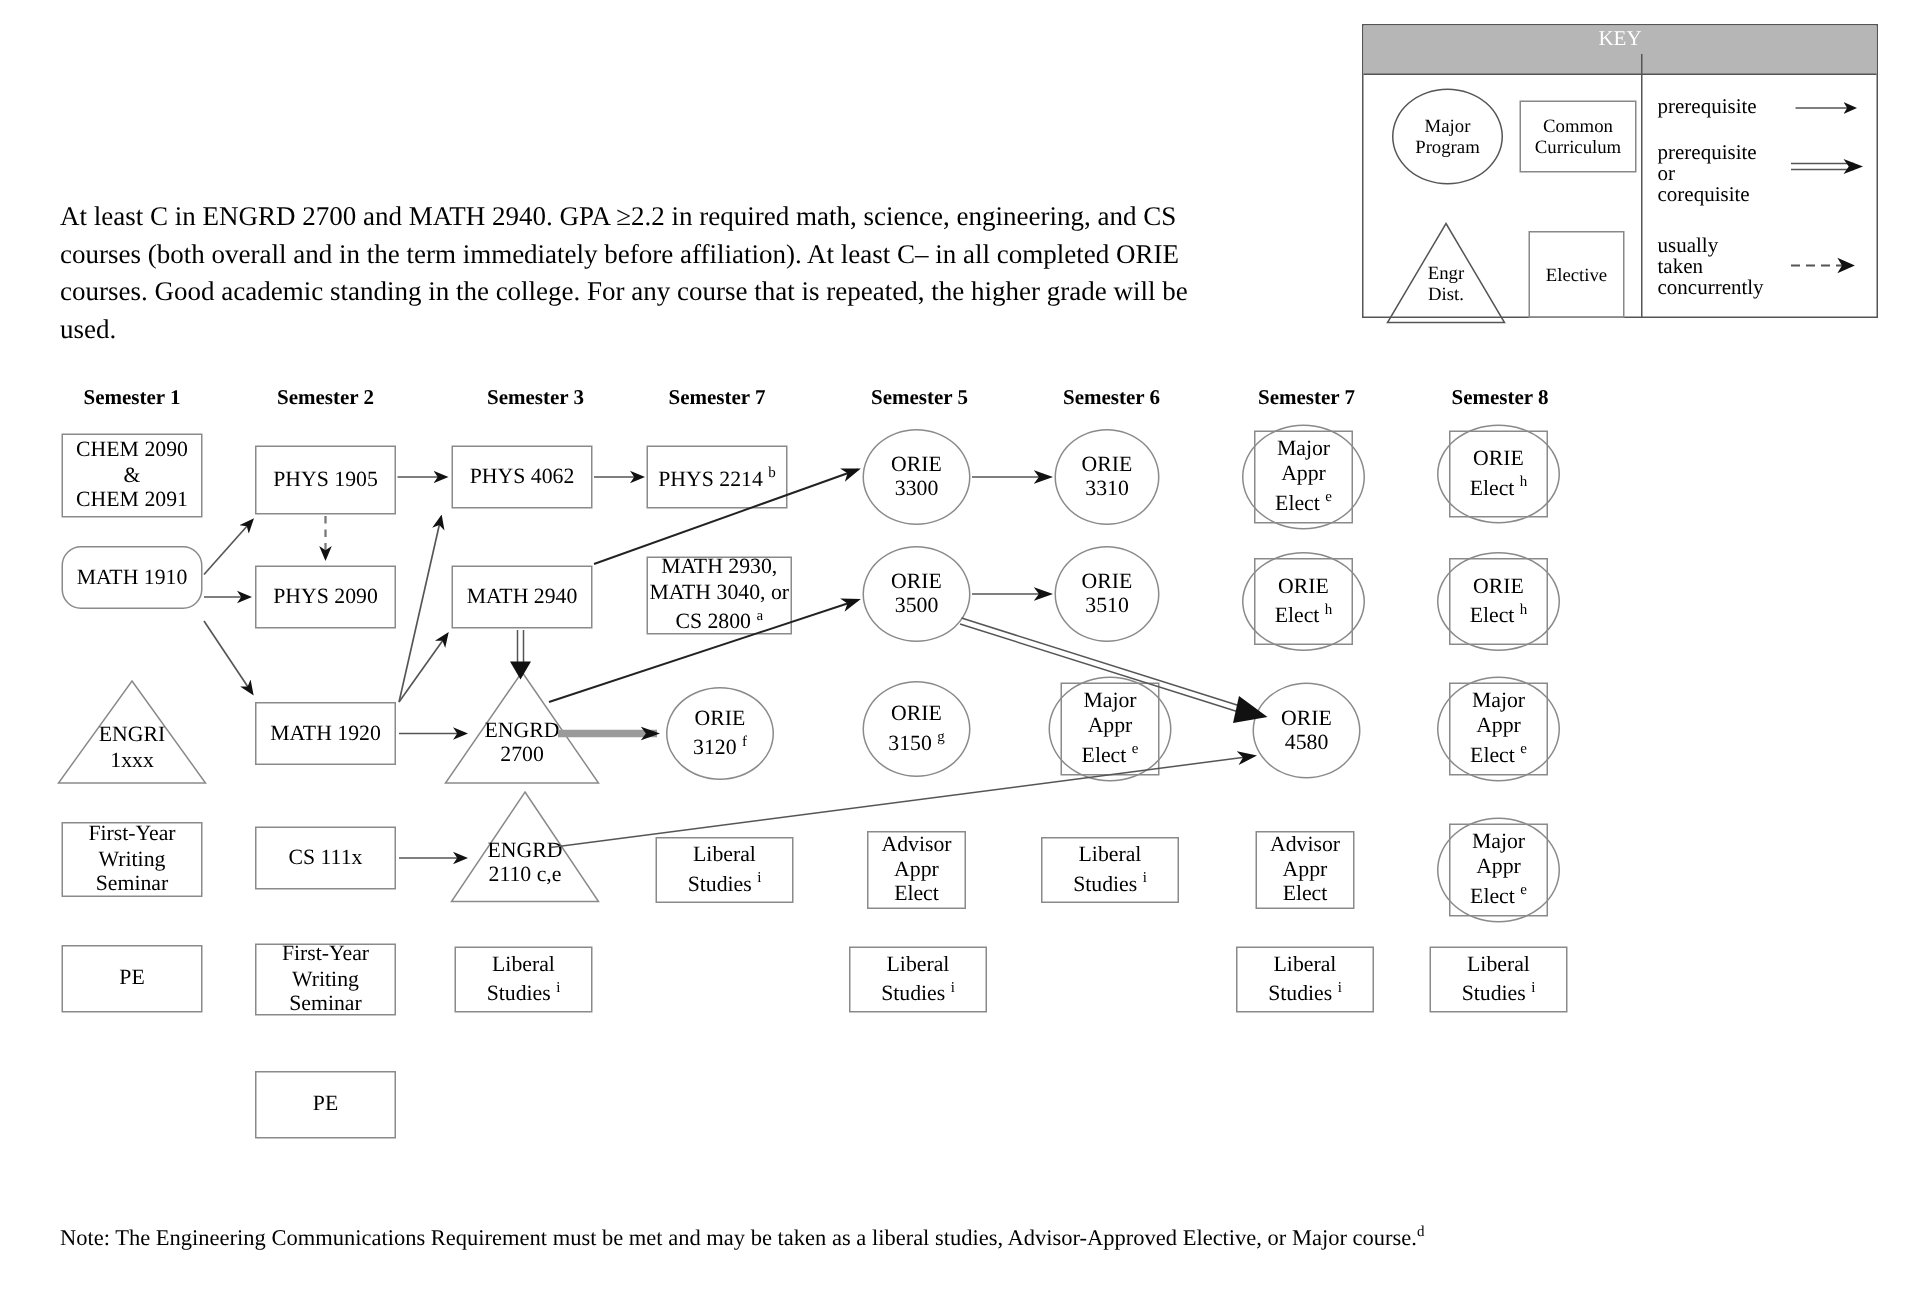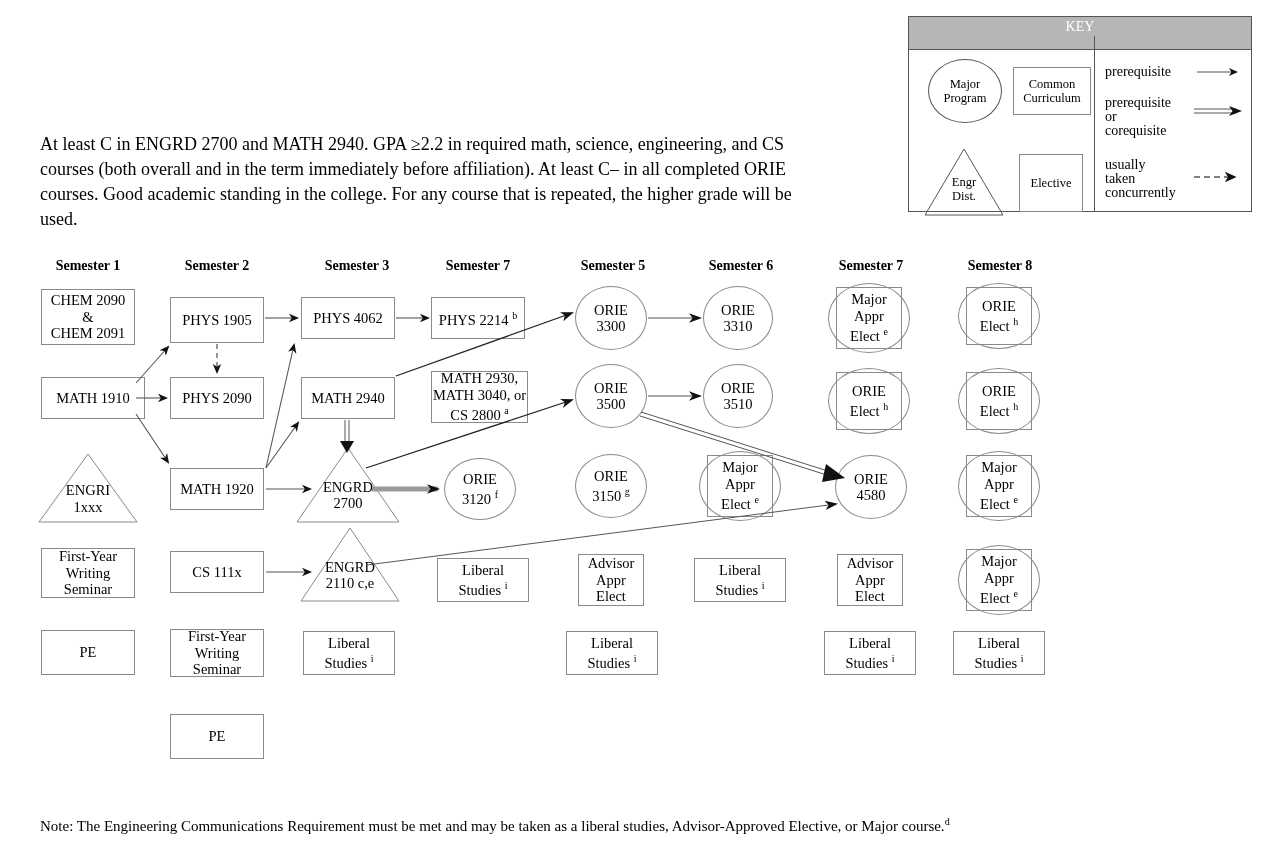--- a/index.html
+++ b/index.html
@@ -158,21 +158,21 @@
       <div class="semhead" style="left: 560px; top: 258px; width: 106px;">Semester 5</div>
       <div class="semhead" style="left: 688px; top: 258px; width: 106px;">Semester 6</div>
       <div class="semhead" style="left: 818px; top: 258px; width: 106px;">Semester 7</div>
       <div class="semhead" style="left: 947px; top: 258px; width: 106px;">Semester 8</div>
     </div>
 
   <div id="nodes">
       <div class="node rect" style="left: 41px; top: 289px; width: 94px; height: 56px;">
         <span>CHEM 2090<br>&amp;<br>CHEM 2091</span>
       </div>
-      <div class="node rect" style="left: 41px; top: 377px; width: 104px; height: 42px;">
+      <div class="node rect" style="left: 41px; top: 364px; width: 94px; height: 42px; border-radius: 13px;">
         <span>MATH 1910</span>
       </div>
       <div class="tri" style="left: 38px; top: 453px; width: 100px; height: 70px;"><svg width="100" height="70" viewBox="0 0 100 70">
           <polygon points="50,1 99,69 1,69" fill="none" stroke="#8a8a8a" stroke-width="1"></polygon>
         </svg><span class="lbl" style="top:29.4px">ENGRI<br>1xxx</span></div>
       <div class="node rect" style="left: 41px; top: 548px; width: 94px; height: 50px;">
         <span>First-Year<br>Writing<br>Seminar</span>
       </div>
       <div class="node rect" style="left: 41px; top: 630px; width: 94px; height: 45px;">
         <span>PE</span>

